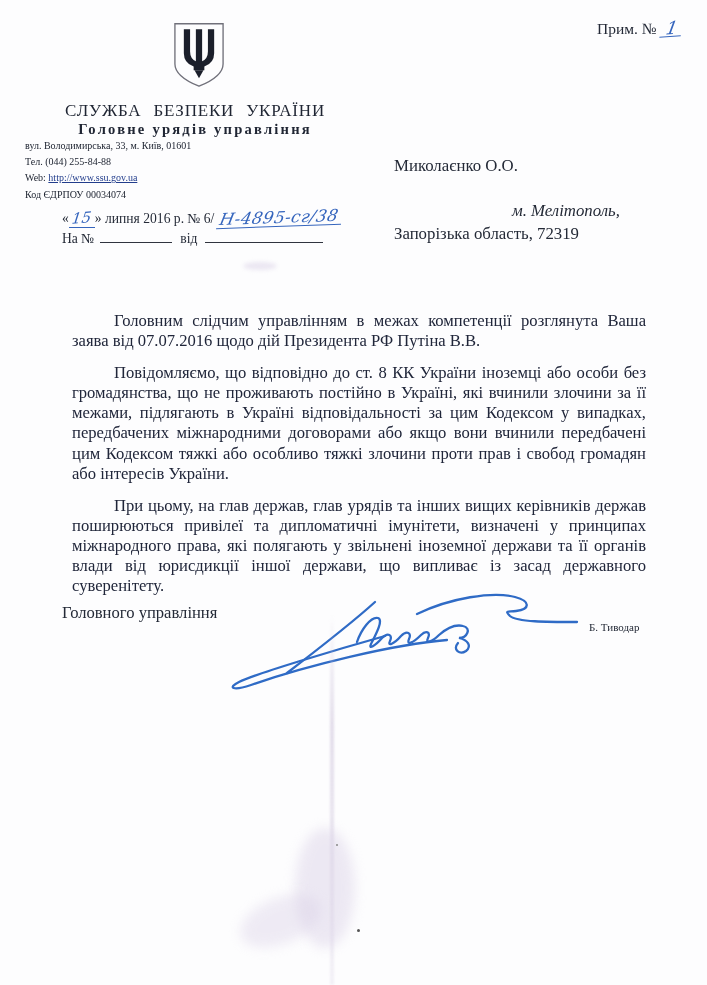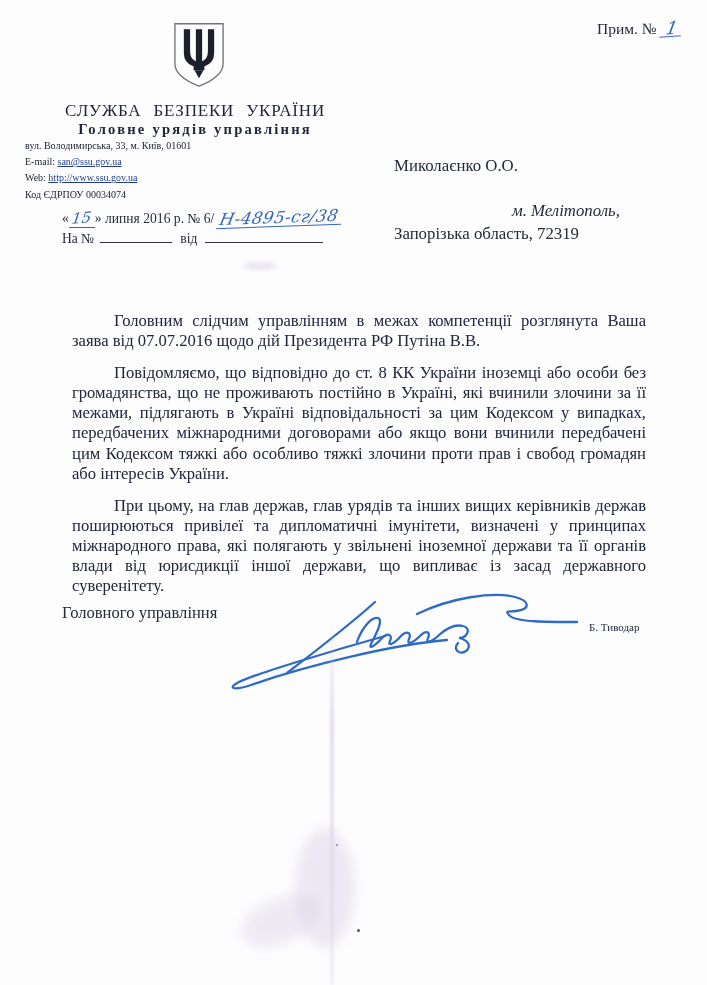--- a/index.html
+++ b/index.html
@@ -79,24 +79,21 @@
       <path d="M16 8 H23 V33 Q23 41 29.5 44 V8 H36.5 V44 Q43 41 43 33 V8 H50 V35 Q50 46 39 50 L39 54 H27 L27 50 Q16 46 16 35 Z" fill="#1b1f2b"></path>
       <path d="M28 54 h10 l-5 9 z" fill="#1b1f2b"></path>
     </svg>
   </div>
 
   <div class="org-name">СЛУЖБА БЕЗПЕКИ УКРАЇНИ</div>
   <div class="dept-name">Головне урядів управління</div>
 
   <div class="contact">
     <div>вул. Володимирська, 33, м. Київ, 01601</div>
-    <div>
-      <span>E-mail:</span>
-      <span class="doc-link">san@ssu.gov.ua</span>
-    </div>
+    <div>Тел.  (044) 255-84-88</div>
     <div>
       <span>Web:</span>
       <span class="doc-link">http://www.ssu.gov.ua</span>
     </div>
     <div>Код ЄДРПОУ  00034074</div>
   </div>
 
   <div class="date-line">
     <span>«</span><span class="day-slot"><span class="hw day-hw">15</span></span><span>»</span>
     <span>липня 2016 р. № 6/</span>

